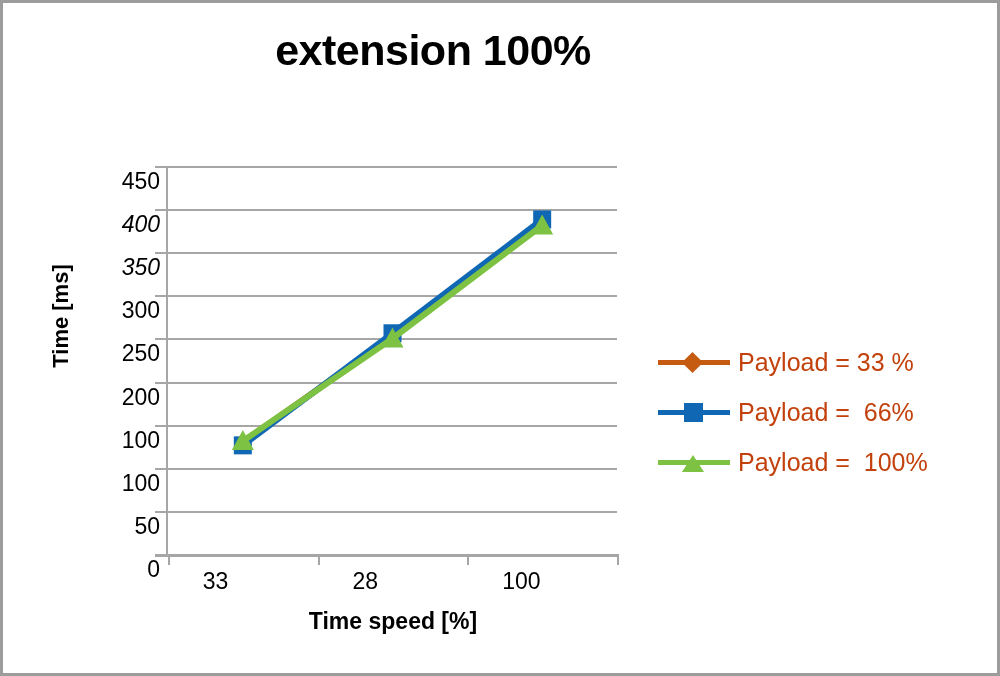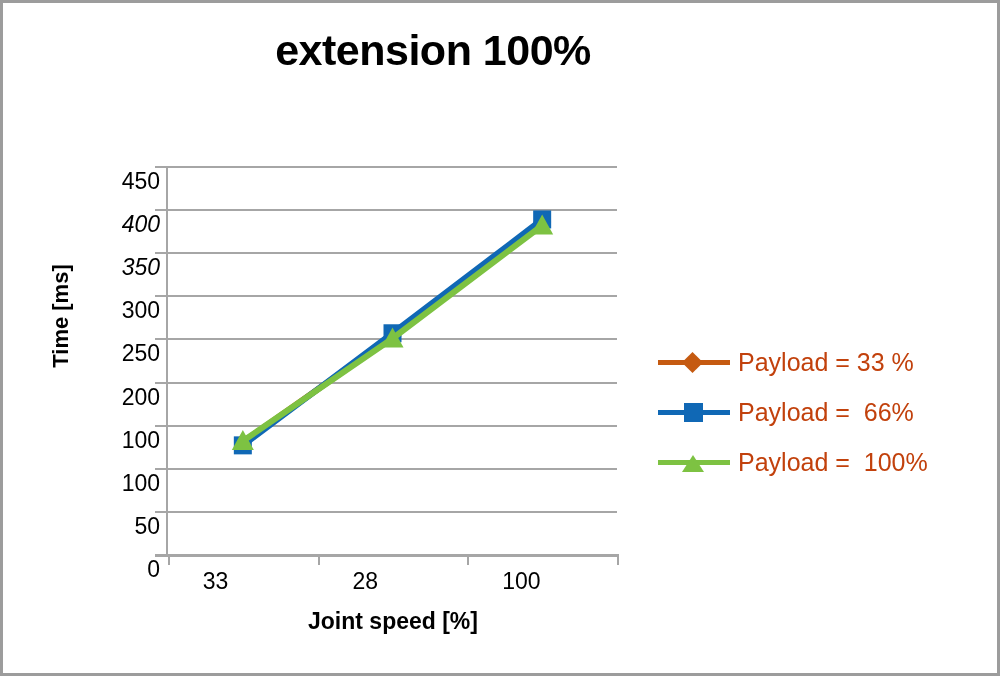--- a/index.html
+++ b/index.html
@@ -178,21 +178,21 @@
         <div class="x-tick" style="left: 464.333px;"></div>
         <div class="x-tick" style="left: 614px;"></div>
       </div>
 
     <div id="x-labels">
         <div class="x-label" style="left: 199.833px;">33</div>
         <div class="x-label" style="left: 349.5px;">28</div>
         <div class="x-label" style="left: 499.167px;">100</div>
       </div>
 
-    <div id="x-axis-title">Joint speed [%]</div>
+    <div id="x-axis-title">Time speed [%]</div>
 
     <svg id="series-svg" viewBox="0 0 1000 676" width="1000" height="676">
         <polyline points="239.83333333333331,438.9111111111111 389.5,333.72 539.1666666666666,219.04444444444442" fill="none" stroke="#c55a11" stroke-width="6"></polyline>
         <polygon points="239.83333333333331,429.9111111111111 248.83333333333331,438.9111111111111 239.83333333333331,447.9111111111111 230.83333333333331,438.9111111111111" fill="#c55a11"></polygon>
         <polygon points="389.5,324.72 398.5,333.72 389.5,342.72 380.5,333.72" fill="#c55a11"></polygon>
         <polygon points="539.1666666666666,210.04444444444442 548.1666666666666,219.04444444444442 539.1666666666666,228.04444444444442 530.1666666666666,219.04444444444442" fill="#c55a11"></polygon>
         <polyline points="239.83333333333331,442.36 389.5,330.2711111111111 539.1666666666666,216.45777777777778" fill="none" stroke="#1068b5" stroke-width="6"></polyline>
         <rect x="230.83333333333331" y="433.36" width="18" height="18" fill="#1068b5"></rect>
         <rect x="380.5" y="321.2711111111111" width="18" height="18" fill="#1068b5"></rect>
         <rect x="530.1666666666666" y="207.45777777777778" width="18" height="18" fill="#1068b5"></rect>

